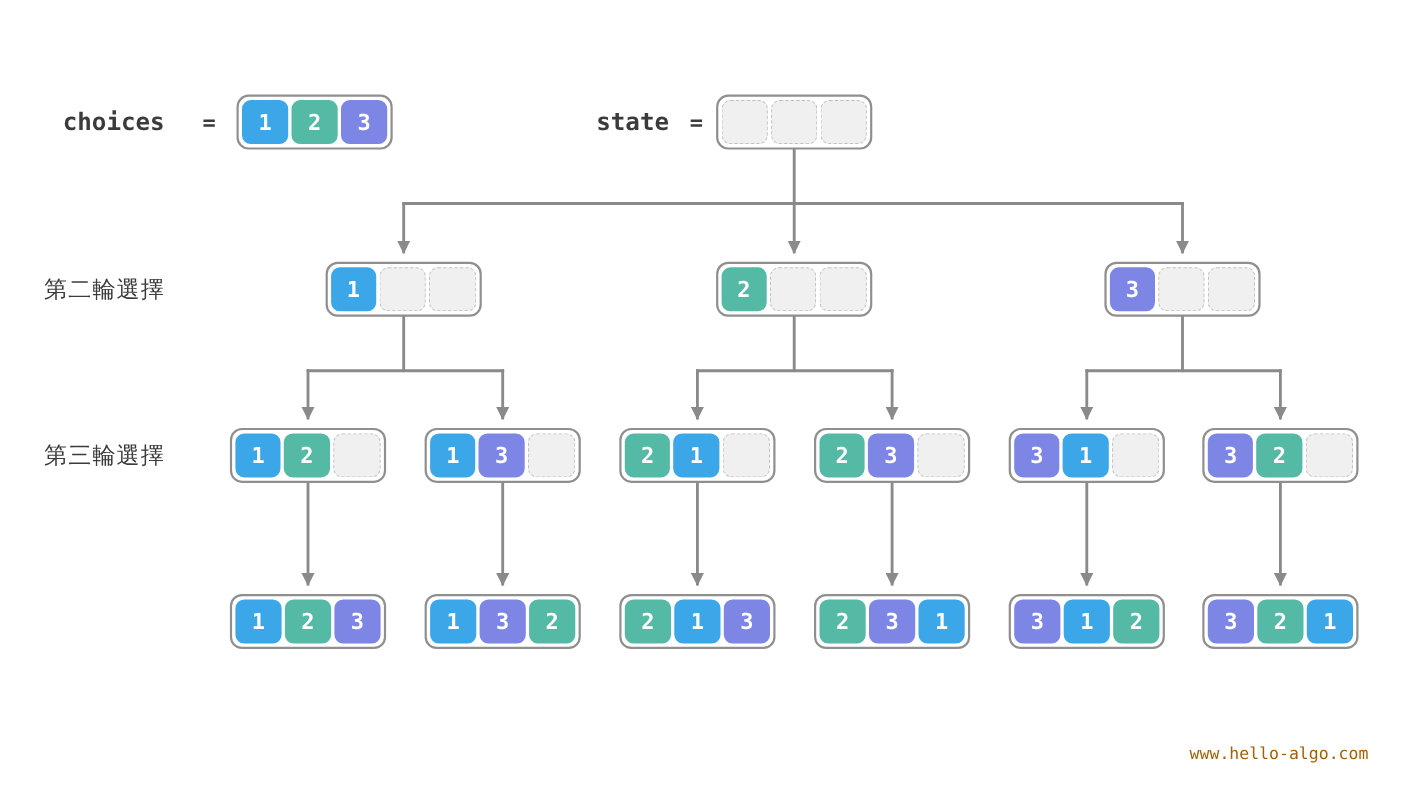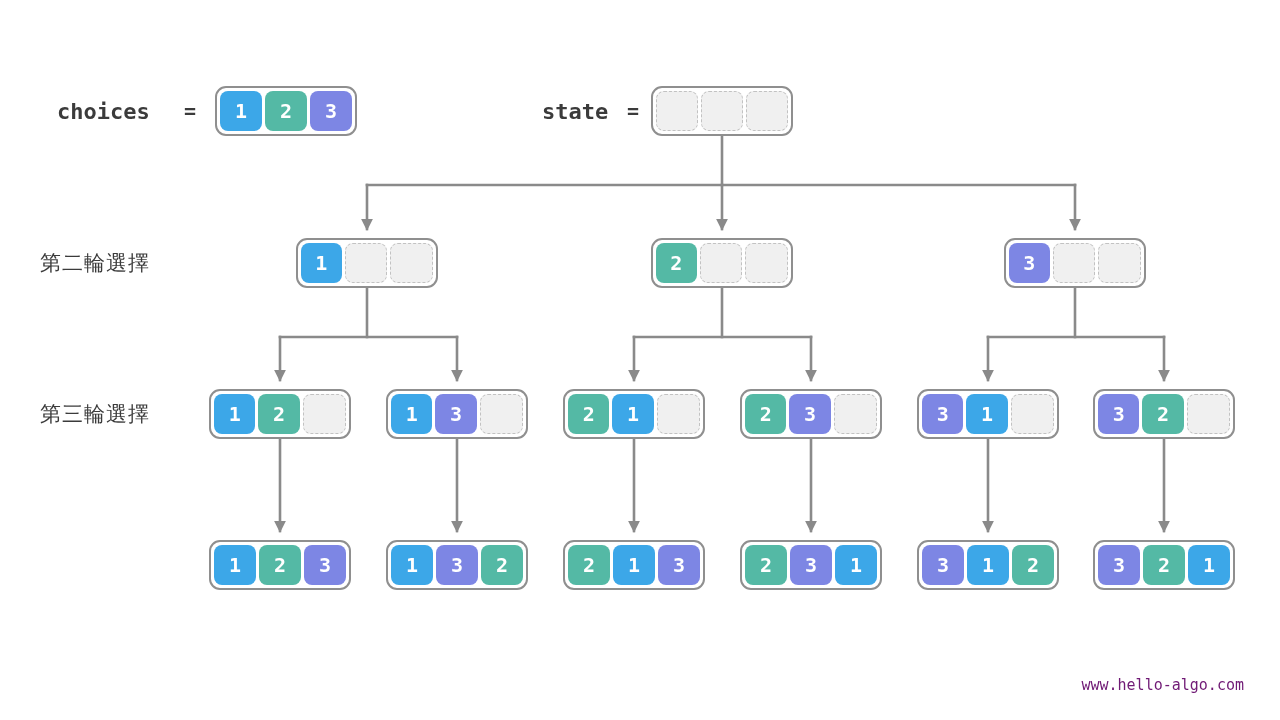--- a/index.html
+++ b/index.html
@@ -29,21 +29,21 @@
     display:flex;align-items:center;justify-content:center;
     font-family:"DejaVu Sans Mono","Liberation Mono",monospace;
     font-weight:bold;font-size:20px;color:#ffffff;
   }
   .cell.empty{
     background:#f0f0f0;border:1.5px dashed #c2c2c2;
   }
   .watermark{
     position:absolute;right:36px;top:676px;
     font-family:"DejaVu Sans Mono","Liberation Mono",monospace;
-    font-size:15px;color:#701a75;
+    font-size:15px;color:#a16207;
   }
 </style>
 </head>
 <body>
 
 <div class="canvas">
 
   <svg class="connectors" viewBox="0 0 1280 720" xmlns="http://www.w3.org/2000/svg">
     <defs>
       <marker id="arrowhead" viewBox="0 0 10 10" refX="8.5" refY="5" markerUnits="userSpaceOnUse" markerWidth="12" markerHeight="12" orient="auto">

